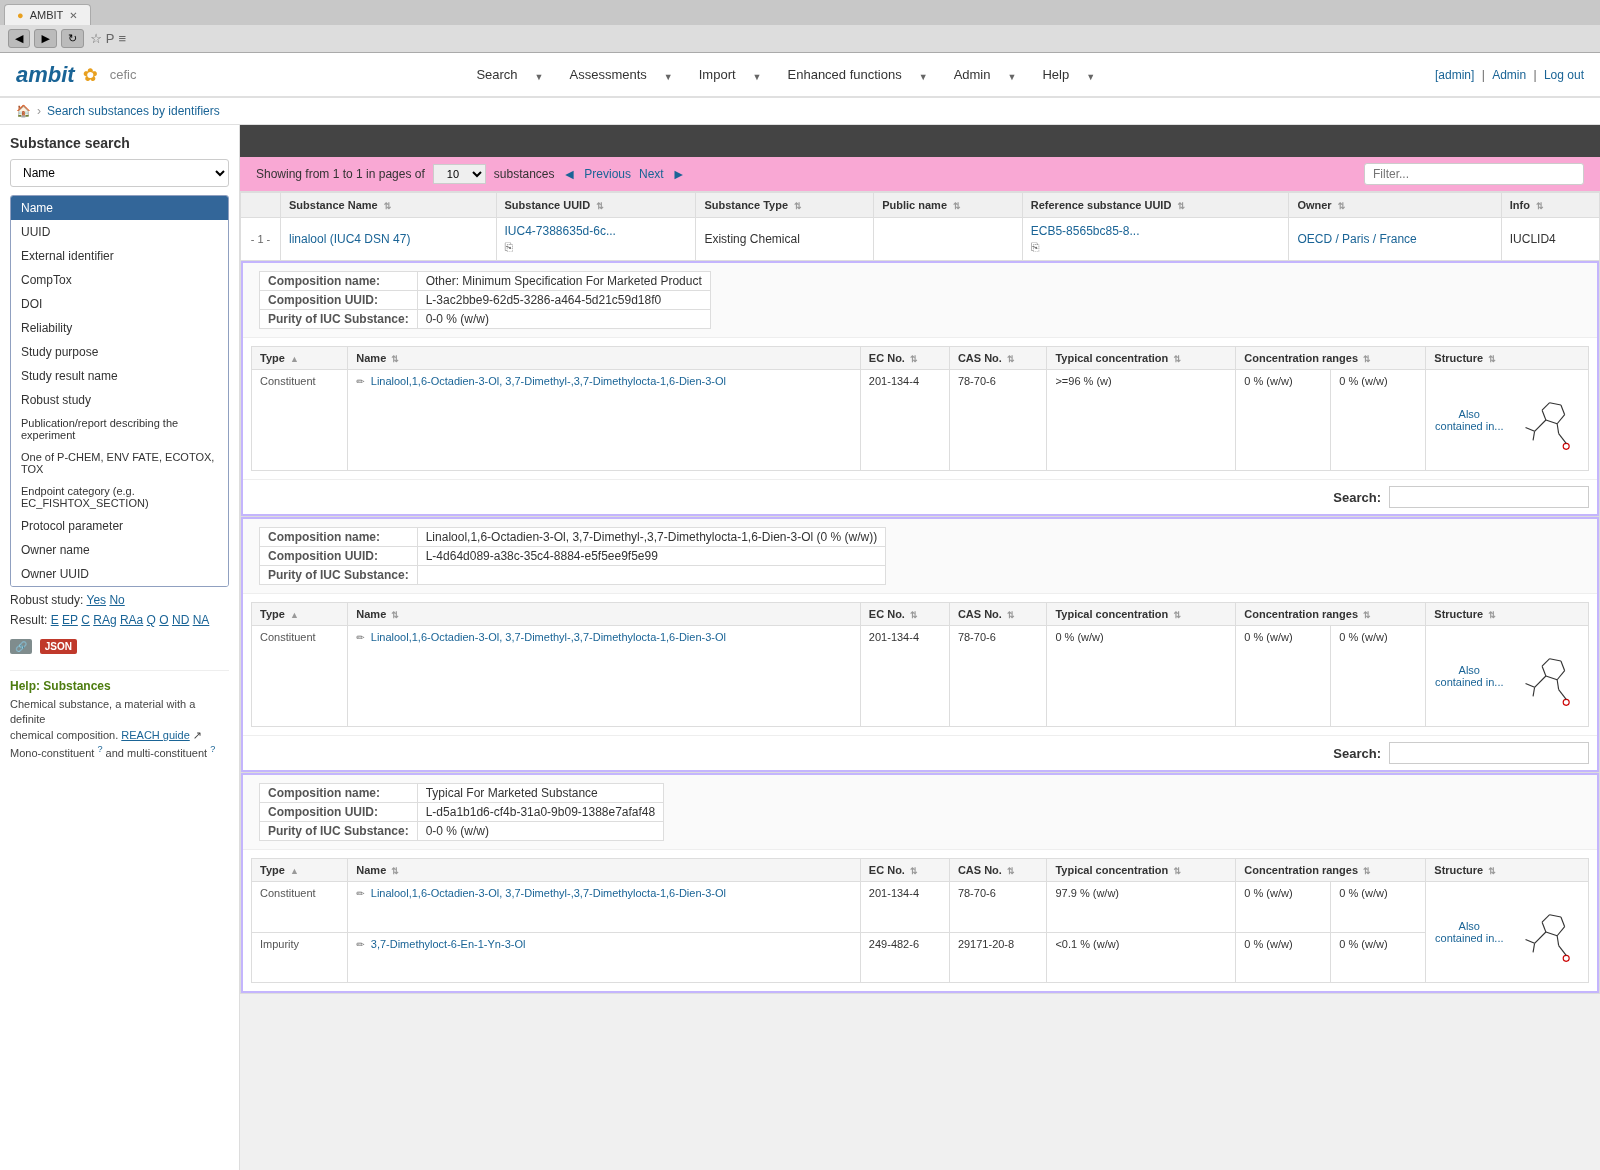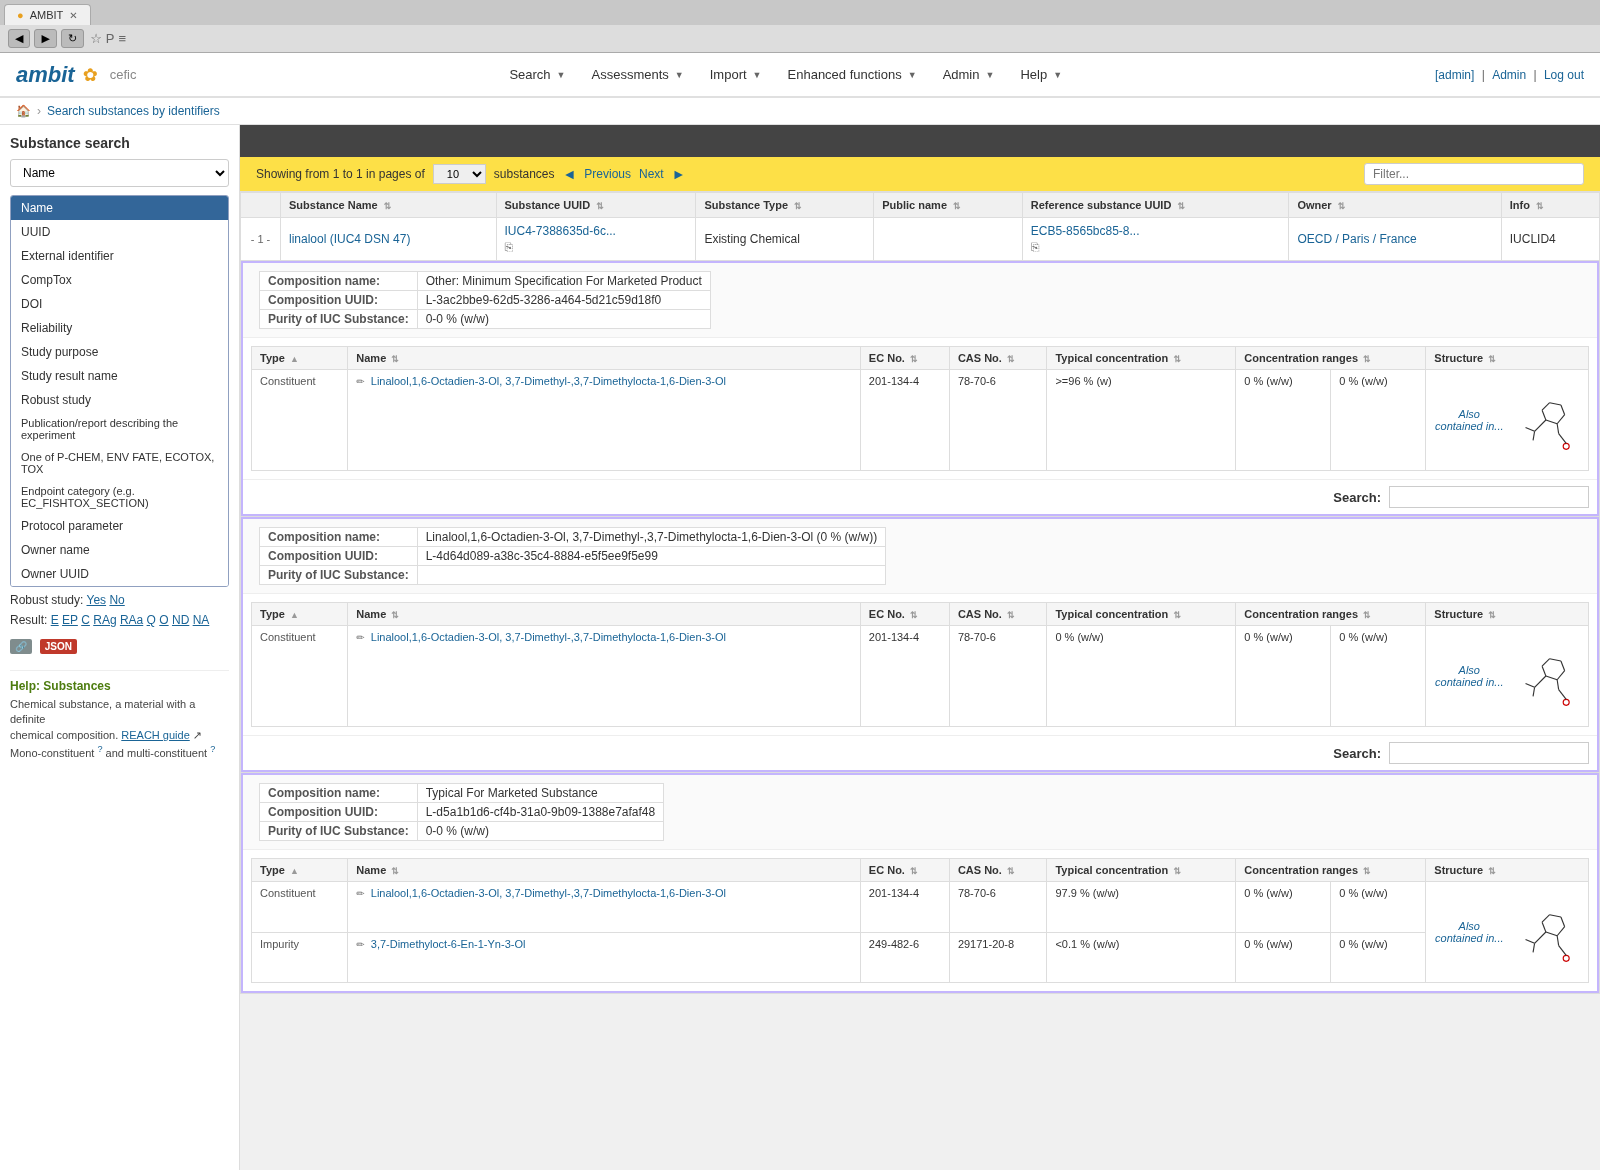--- a/index.html
+++ b/index.html
@@ -15,21 +15,21 @@
     .browser-nav-btns button { background: #bbb; border: 1px solid #999; border-radius: 3px; padding: 2px 6px; cursor: pointer; font-size: 11px; }
     .browser-url { flex: 1; background: white; border: 1px solid #aaa; border-radius: 3px; padding: 2px 8px; font-size: 11px; }
     .browser-icons { display: flex; gap: 4px; align-items: center; font-size: 13px; color: #666; }
 
     
     .app-nav { background: white; border-bottom: 2px solid #e0e0e0; display: flex; align-items: center; justify-content: space-between; padding: 8px 16px; }
     .app-logo { display: flex; align-items: center; gap: 8px; }
     .logo-text { font-size: 22px; font-weight: bold; color: #1a6496; font-style: italic; }
     .cefic-text { font-size: 13px; color: #888; margin-left: 4px; }
     .nav-menu { display: flex; gap: 6px; align-items: center; }
-    .nav-item { padding: 6px 10px; font-size: 13px; color: #333; cursor: pointer; display: flex; align-items: center; gap: 6px; border-radius: 3px; }
+    .nav-item { padding: 6px 10px; font-size: 13px; color: #333; cursor: pointer; display: flex; align-items: flex-end; gap: 17px; border-radius: 3px; }
     .nav-item .arrow { font-size: 9px; color: #666; }
     .user-links { font-size: 12px; color: #666; }
     .user-links a { color: #1a6496; text-decoration: none; }
     .user-links span { margin: 0 4px; }
 
     
     .breadcrumb { padding: 6px 16px; font-size: 12px; color: #666; background: white; border-bottom: 1px solid #e0e0e0; display: flex; align-items: center; gap: 6px; }
     .breadcrumb a { color: #1a6496; text-decoration: none; }
     .breadcrumb-sep { color: #999; }
 
@@ -58,21 +58,21 @@
     .help-text a { color: #1a6496; }
     .help-text sup { cursor: help; color: #1a6496; }
 
     
     .content { flex: 1; padding: 0; overflow-x: auto; }
 
     
     .content-header { background: #444; height: 32px; }
 
     
-    .pagination-bar { background: #fde047; border-bottom: 1px solid #ddd; padding: 6px 16px; display: flex; align-items: center; gap: 8px; font-size: 12px; }
+    .pagination-bar { background: #f9a8d4; border-bottom: 1px solid #ddd; padding: 6px 16px; display: flex; align-items: center; gap: 8px; font-size: 12px; }
     .pagination-bar a { color: #1a6496; text-decoration: none; cursor: pointer; }
     .page-size-select { border: 1px solid #ccc; padding: 2px 9px; font-size: 11px; }
     .filter-input { margin-left: auto; border: 1px solid #ccc; padding: 3px 8px; width: 220px; font-size: 12px; border-radius: 3px; }
     .nav-arrow { color: #1a6496; font-size: 14px; }
 
     
     .results-table { width: 100%; border-collapse: collapse; font-size: 12px; }
     .results-table th { background: #f0f0f0; border: 1px solid #ddd; padding: 6px 8px; font-size: 11px; font-weight: bold; text-align: left; white-space: nowrap; }
     .results-table th .sort-icon { color: #999; font-size: 9px; margin-left: 3px; }
     .results-table td { border: 1px solid #ddd; padding: 6px 8px; vertical-align: middle; background: white; }
@@ -93,21 +93,21 @@
     .inner-table th { background: #f5f5f5; border: 1px solid #ddd; padding: 5px 8px; font-size: 11px; font-weight: bold; text-align: left; }
     .inner-table th .sort-icon { color: #999; font-size: 9px; margin-left: 2px; }
     .inner-table td { border: 1px solid #ddd; padding: 5px 8px; vertical-align: top; background: white; }
     .constituent-type { color: #555; font-size: 11px; }
     .impurity-type { color: #555; font-size: 11px; }
     .name-link { color: #1a6496; text-decoration: none; }
     .pencil-icon { color: #666; font-size: 10px; margin-right: 3px; }
     .also-contained { color: #1a6496; text-decoration: none; font-size: 11px; }
 
     
-    .structure-cell { text-align: center; width: 100px; font-style: italic; }
+    .structure-cell { text-align: center; width: 100px; }
 
     
     .composition-search { display: flex; align-items: center; justify-content: flex-end; padding: 6px 8px; border-top: 1px solid #eee; }
     .composition-search label { font-weight: bold; font-size: 13px; margin-right: 8px; }
     .composition-search input { border: 1px solid #ccc; padding: 3px 8px; font-size: 12px; width: 200px; }
 
     
     .linalool-svg { width: 90px; height: 90px; }
   </style>
 </head>

